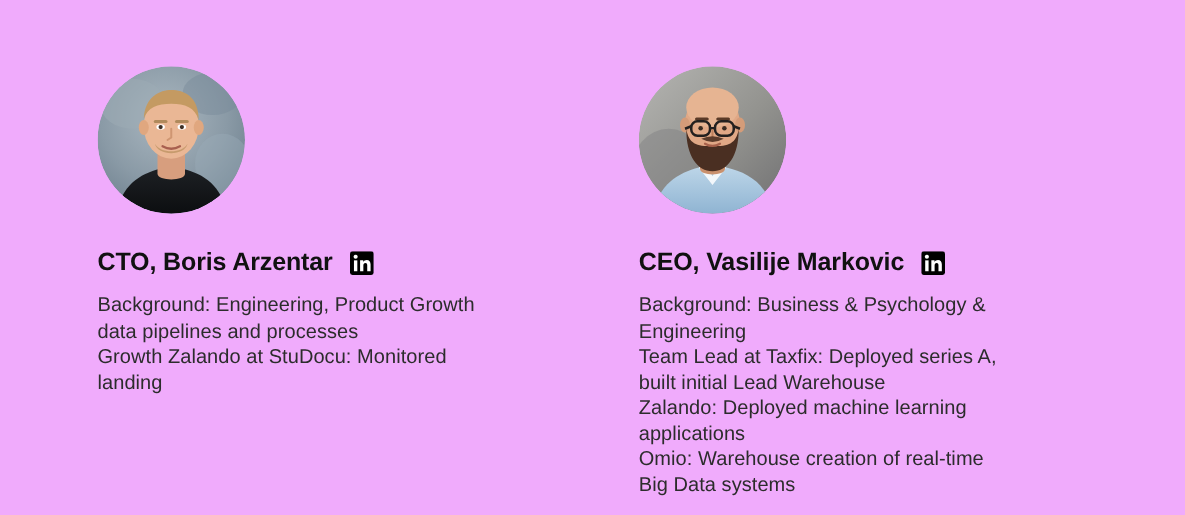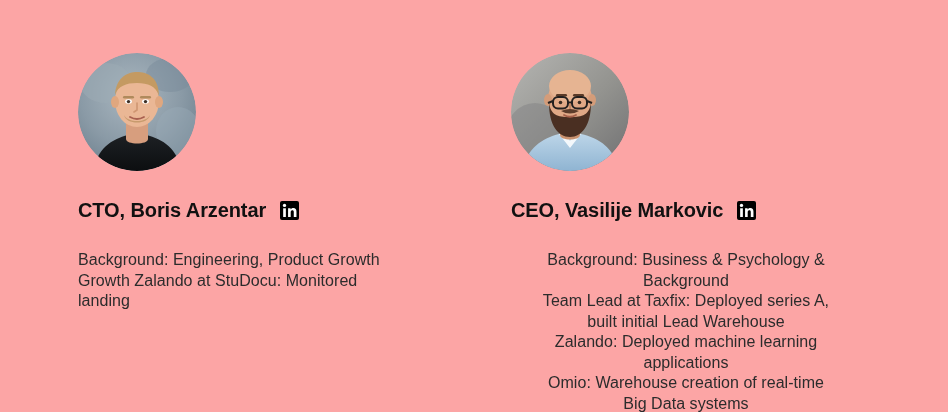--- a/index.html
+++ b/index.html
@@ -11,21 +11,21 @@
     width: 948px;
     height: 412px;
     overflow: hidden;
     font-family: "Liberation Sans", "DejaVu Sans", sans-serif;
     -webkit-font-smoothing: antialiased;
   }
   .page {
     position: relative;
     width: 948px;
     height: 412px;
-    background: #fca5a5;
+    background: #f0abfc;
   }
   .profile {
     position: absolute;
     top: 53px;
   }
   .profile.left  { left: 78px;  width: 400px; }
   .profile.right { left: 511px; width: 400px; }
 
   
   .avatar {
@@ -57,29 +57,29 @@
     margin-left: 14px;
     width: 19px;
     height: 19px;
     flex: 0 0 auto;
     display: block;
   }
   .li-icon svg { display: block; width: 19px; height: 19px; }
 
   
   .bio {
-    margin-top: 28px;
+    margin-top: 13px;
     font-size: 16px;
     font-weight: 400;
     line-height: 20.5px;
     color: #2c2c2c;
     letter-spacing: 0.05px;
   }
   .profile.left  .bio { width: 345px; }
-  .profile.right .bio { width: 350px; text-align: center; }
+  .profile.right .bio { width: 350px; }
   .bio-line { display: block; }
 </style>
 </head>
 <body>
 
 <div class="page">
 
   <div class="profile left">
 
     <div class="avatar">
@@ -138,20 +138,21 @@
           <rect x="0" y="0" width="24" height="24" rx="2.5" fill="#000000"></rect>
           <rect x="4" y="9.2" width="3.4" height="11" fill="#ffffff"></rect>
           <circle cx="5.7" cy="5.6" r="2.1" fill="#ffffff"></circle>
           <path d="M10.2 9.2 h3.2 v1.6 c0.7 -1.2 2 -1.9 3.5 -1.9 c2.6 0 3.9 1.7 3.9 4.6 v6.7 h-3.4 v-6 c0 -1.6 -0.6 -2.4 -1.9 -2.4 c-1.3 0 -2 0.9 -2 2.5 v5.9 h-3.3 Z" fill="#ffffff"></path>
         </svg>
       </a>
     </div>
 
     <div class="bio">
       <span class="bio-line">Background: Engineering, Product Growth</span>
+      <span class="bio-line">data pipelines and processes</span>
       <span class="bio-line">Growth Zalando at StuDocu: Monitored</span>
       <span class="bio-line">landing</span>
     </div>
   </div>
 
   <div class="profile right">
 
     <div class="avatar">
       <svg viewBox="0 0 118 118" xmlns="http://www.w3.org/2000/svg">
         <defs>
@@ -214,21 +215,21 @@
           <rect x="0" y="0" width="24" height="24" rx="2.5" fill="#000000"></rect>
           <rect x="4" y="9.2" width="3.4" height="11" fill="#ffffff"></rect>
           <circle cx="5.7" cy="5.6" r="2.1" fill="#ffffff"></circle>
           <path d="M10.2 9.2 h3.2 v1.6 c0.7 -1.2 2 -1.9 3.5 -1.9 c2.6 0 3.9 1.7 3.9 4.6 v6.7 h-3.4 v-6 c0 -1.6 -0.6 -2.4 -1.9 -2.4 c-1.3 0 -2 0.9 -2 2.5 v5.9 h-3.3 Z" fill="#ffffff"></path>
         </svg>
       </a>
     </div>
 
     <div class="bio">
       <span class="bio-line">Background: Business &amp; Psychology &amp;</span>
-      <span class="bio-line">Background</span>
+      <span class="bio-line">Engineering</span>
       <span class="bio-line">Team Lead at Taxfix: Deployed series A,</span>
       <span class="bio-line">built initial Lead Warehouse</span>
       <span class="bio-line">Zalando: Deployed machine learning</span>
       <span class="bio-line">applications</span>
       <span class="bio-line">Omio: Warehouse creation of real-time</span>
       <span class="bio-line">Big Data systems</span>
     </div>
   </div>
 
 </div>

